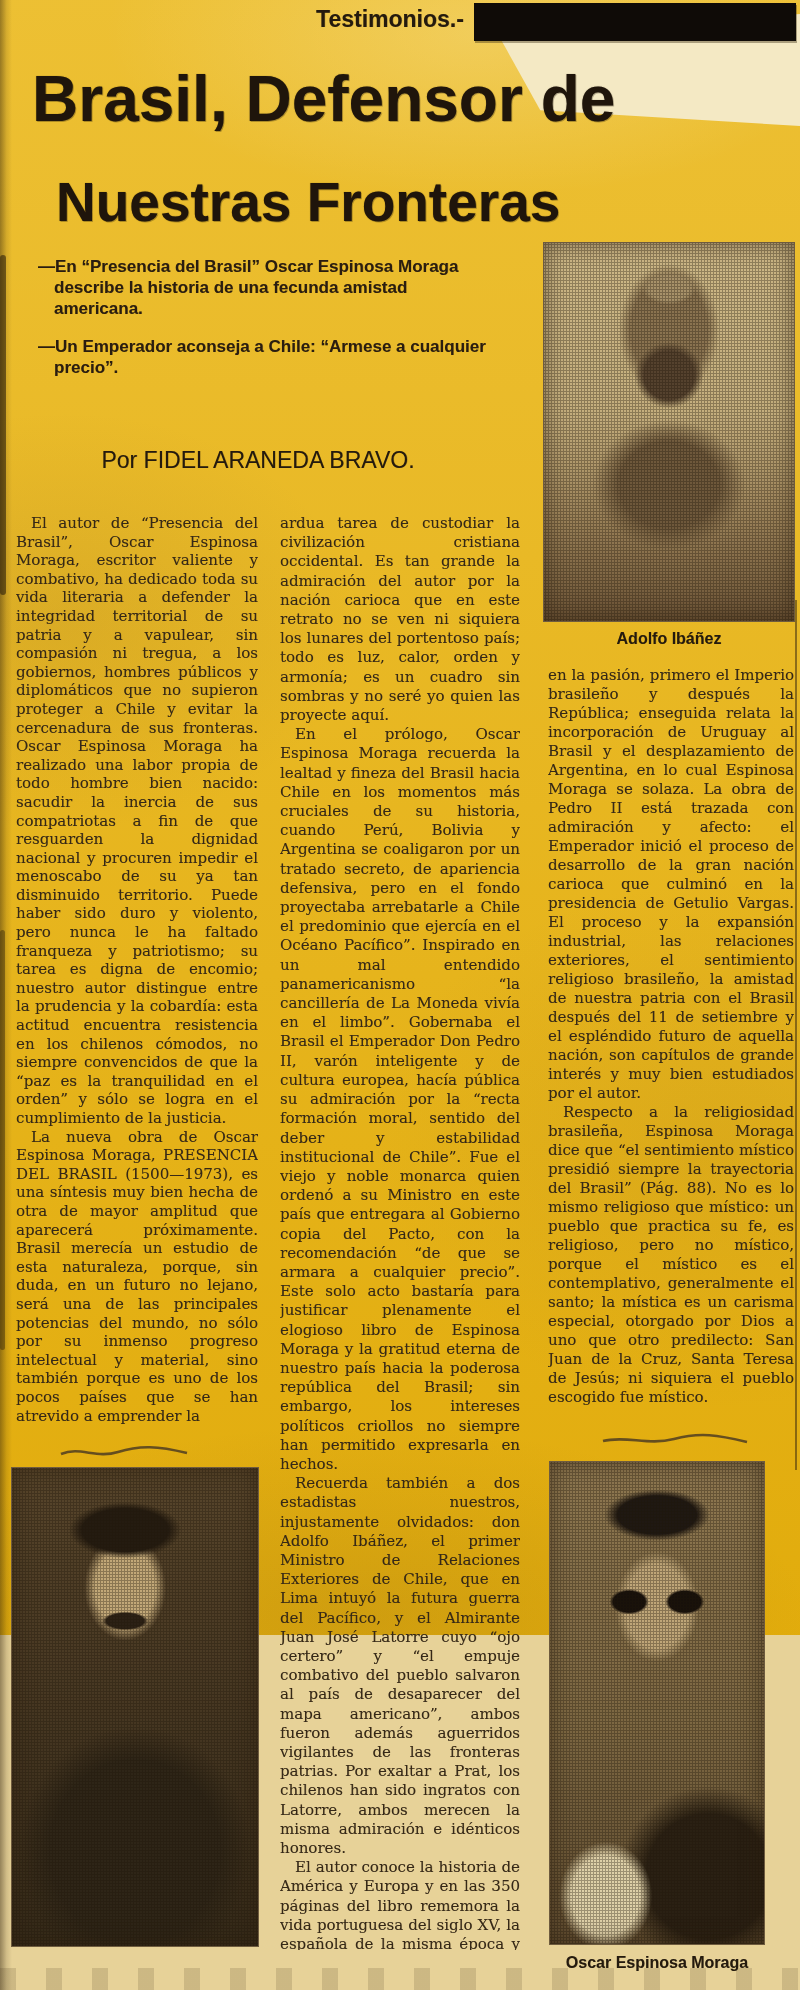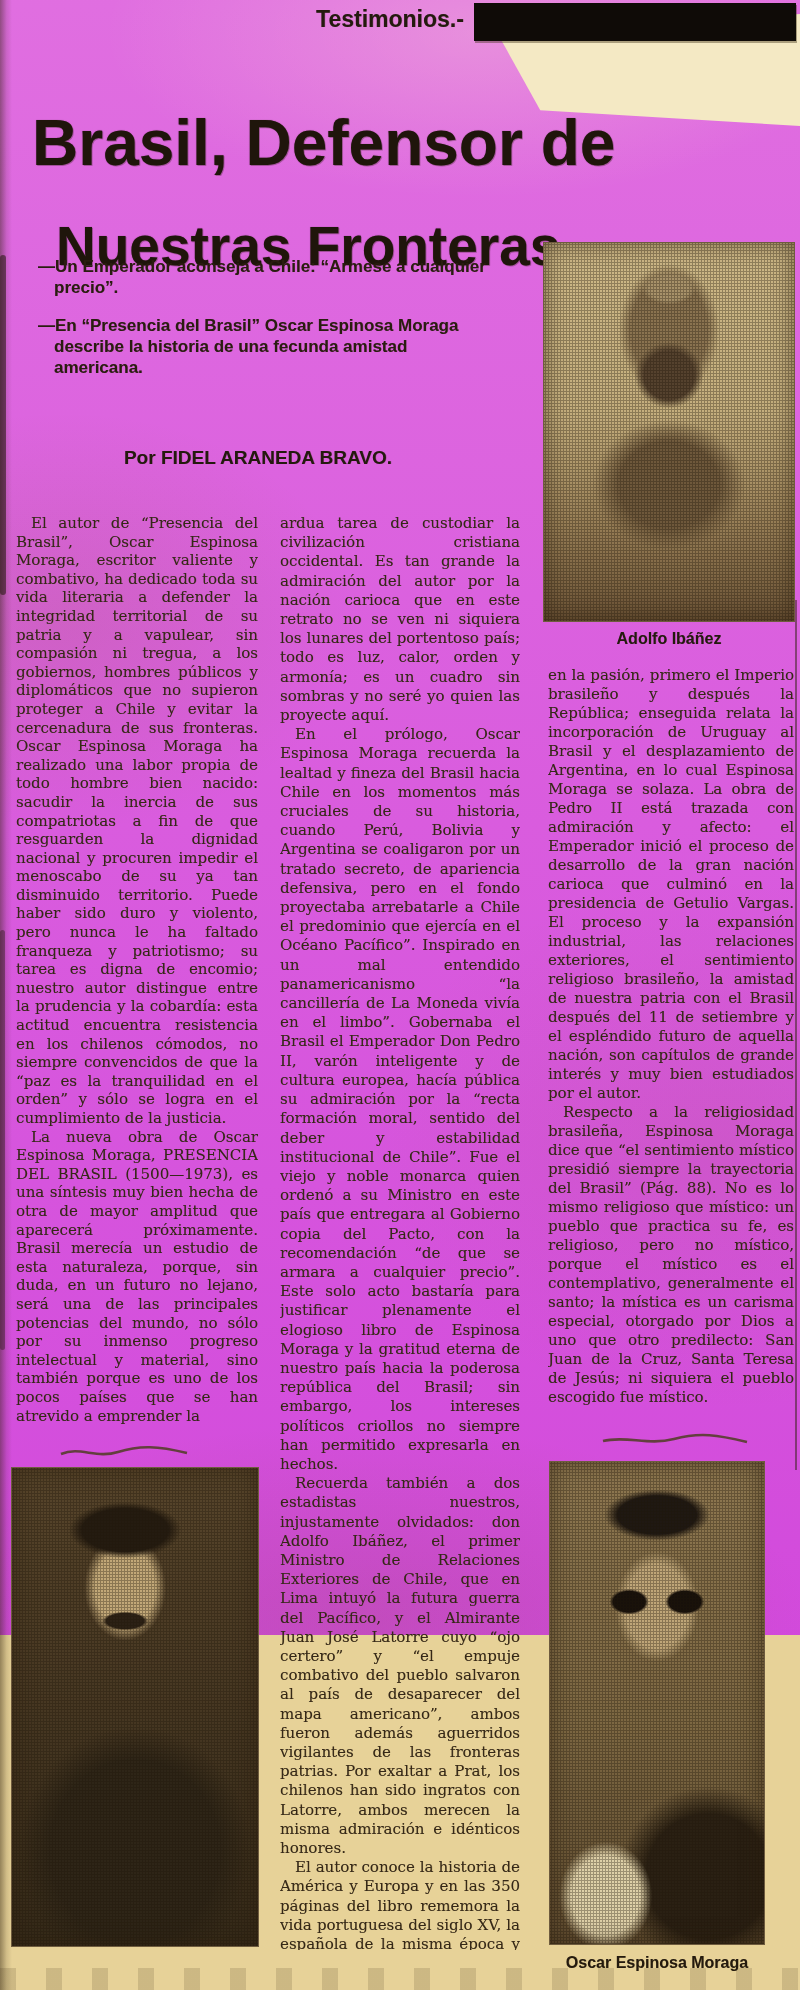--- a/index.html
+++ b/index.html
@@ -1,18 +1,18 @@
 <!DOCTYPE html>
 <html><head>
 <meta charset="utf-8">
 <style>
   html,body{margin:0;padding:0;}
   body{width:800px;height:1990px;overflow:hidden;background:#e7d298;position:relative;
        font-family:"DejaVu Serif", serif;}
-  .page{position:absolute;inset:0;width:800px;height:1635px;background:#d946ef;}
+  .page{position:absolute;inset:0;width:800px;height:1635px;background:#eab308;}
   
   .page::before{content:"";position:absolute;inset:0;pointer-events:none;
     background:
       radial-gradient(ellipse 420px 300px at 8% 38%, rgba(130,95,40,.14), transparent 70%),
       radial-gradient(ellipse 500px 380px at 90% 70%, rgba(130,95,40,.10), transparent 70%),
       radial-gradient(ellipse 600px 260px at 45% 99%, rgba(110,80,30,.16), transparent 75%),
       radial-gradient(ellipse 500px 220px at 60% 2%, rgba(255,245,210,.25), transparent 75%),
       linear-gradient(180deg, rgba(245,230,180,.25), rgba(150,110,50,.10));}
   .edge-left{position:absolute;left:0;top:0;width:12px;height:1990px;
     background:linear-gradient(90deg, rgba(48,34,14,.45), rgba(48,34,14,.12) 55%, transparent);}
@@ -24,29 +24,29 @@
   .bottom-noise{position:absolute;left:0;top:1968px;width:800px;height:22px;opacity:.45;
     background:repeating-linear-gradient(90deg, rgba(60,45,20,.35) 0 16px, transparent 16px 46px);}
   .cream-patch{position:absolute;left:498px;top:14px;width:302px;height:112px;
     background:#f4e9c4;clip-path:polygon(0 18%,100% 0,100% 100%,14% 86%);}
   .redaction{position:absolute;left:474px;top:3px;width:322px;height:38px;background:#0f0b07;
     box-shadow:1px 2px 0 rgba(60,45,20,.4);}
   .kicker{position:absolute;left:240px;top:6px;width:300px;text-align:center;
     font-family:"Liberation Sans", sans-serif;font-weight:bold;font-size:23px;color:#241a0e;
     text-shadow:.4px .4px 0 rgba(40,28,12,.4);}
   .hl{position:absolute;font-family:"Liberation Sans", sans-serif;font-weight:bold;color:#1f150b;
-    letter-spacing:0px;text-shadow:1px 1px 0 rgba(40,28,12,.28), 0 0 1px rgba(30,20,8,.5);white-space:nowrap;margin-top:44px;}
+    letter-spacing:0px;text-shadow:1px 1px 0 rgba(40,28,12,.28), 0 0 1px rgba(30,20,8,.5);white-space:nowrap;}
   .hl1{left:32px;top:62px;font-size:64px;}
   .hl2{left:56px;top:170px;font-size:55px;}
   .bullets{position:absolute;left:38px;top:256px;width:452px;}
   .bullet{margin:0 0 17px 0;padding-left:16px;text-indent:-16px;
     font-family:"Liberation Sans", sans-serif;font-weight:bold;font-size:17px;line-height:21px;
     color:#2a1d10;text-align:left;text-shadow:.3px .3px 0 rgba(42,29,16,.35);}
   .byline{position:absolute;left:38px;top:447px;width:440px;text-align:center;
-    font-family:"Liberation Sans", sans-serif;font-weight:bold;font-size:19px;color:#241a0e;
+    font-family:"Liberation Sans", sans-serif;font-weight:normal;font-size:23px;color:#241a0e;
     text-shadow:.4px .4px 0 rgba(40,28,12,.35);}
   .col{position:absolute;overflow:hidden;color:#352817;font-size:15px;line-height:18.6px;
     text-align:justify;text-shadow:.3px .3px 0 rgba(58,42,20,.3);}
   .col p{margin:0;text-indent:15px;}
   .col p.noindent{text-indent:0;}
   .col1{left:16px;top:514px;width:242px;height:928px;}
   .col2{left:280px;top:514px;width:240px;height:1436px;line-height:19.2px;}
   .col3{left:548px;top:666px;width:246px;height:760px;line-height:19px;}
   .photo{position:absolute;overflow:hidden;box-shadow:0 0 0 1px #6e5b3e, inset 0 0 22px rgba(45,30,12,.55);}
   .photo::after{content:"";position:absolute;inset:0;
@@ -96,22 +96,22 @@
 
   <div class="kicker">Testimonios.-</div>
   <div class="redaction"></div>
 
   <div>
     <span class="hl hl1">Brasil, Defensor de</span>
     <span class="hl hl2">Nuestras Fronteras</span>
   </div>
 
   <div class="bullets">
+    <p class="bullet">—En “Presencia del Brasil” Oscar Espinosa Moraga describe la historia de una fecunda amistad americana.</p>
     <p class="bullet">—Un Emperador aconseja a Chile: “Armese a cualquier precio”.</p>
-    <p class="bullet">—En “Presencia del Brasil” Oscar Espinosa Moraga describe la historia de una fecunda amistad americana.</p>
   </div>
 
   <div class="byline">Por FIDEL ARANEDA BRAVO.</div>
 
   <div class="photo photo-adolfo"></div>
   <div class="caption cap-adolfo">Adolfo Ibáñez</div>
 
   <div class="col col1">
     <p>El autor de “Presencia del Brasil”, Oscar Espinosa Moraga, escritor valiente y combativo, ha dedicado toda su vida literaria a defender la integridad territorial de su patria y a vapulear, sin compasión ni tregua, a los gobiernos, hombres públicos y diplomáticos que no supieron proteger a Chile y evitar la cercenadura de sus fronteras. Oscar Espinosa Moraga ha realizado una labor propia de todo hombre bien nacido: sacudir la inercia de sus compatriotas a fin de que resguarden la dignidad nacional y procuren impedir el menoscabo de su ya tan disminuido territorio. Puede haber sido duro y violento, pero nunca le ha faltado franqueza y patriotismo; su tarea es digna de encomio; nuestro autor distingue entre la prudencia y la cobardía: esta actitud encuentra resistencia en los chilenos cómodos, no siempre convencidos de que la “paz es la tranquilidad en el orden” y sólo se logra en el cumplimiento de la justicia.</p>
     <p>La nueva obra de Oscar Espinosa Moraga, PRESENCIA DEL BRASIL (1500—1973), es una síntesis muy bien hecha de otra de mayor amplitud que aparecerá próximamente. Brasil merecía un estudio de esta naturaleza, porque, sin duda, en un futuro no lejano, será una de las principales potencias del mundo, no sólo por su inmenso progreso intelectual y material, sino también porque es uno de los pocos países que se han atrevido a emprender la</p>

